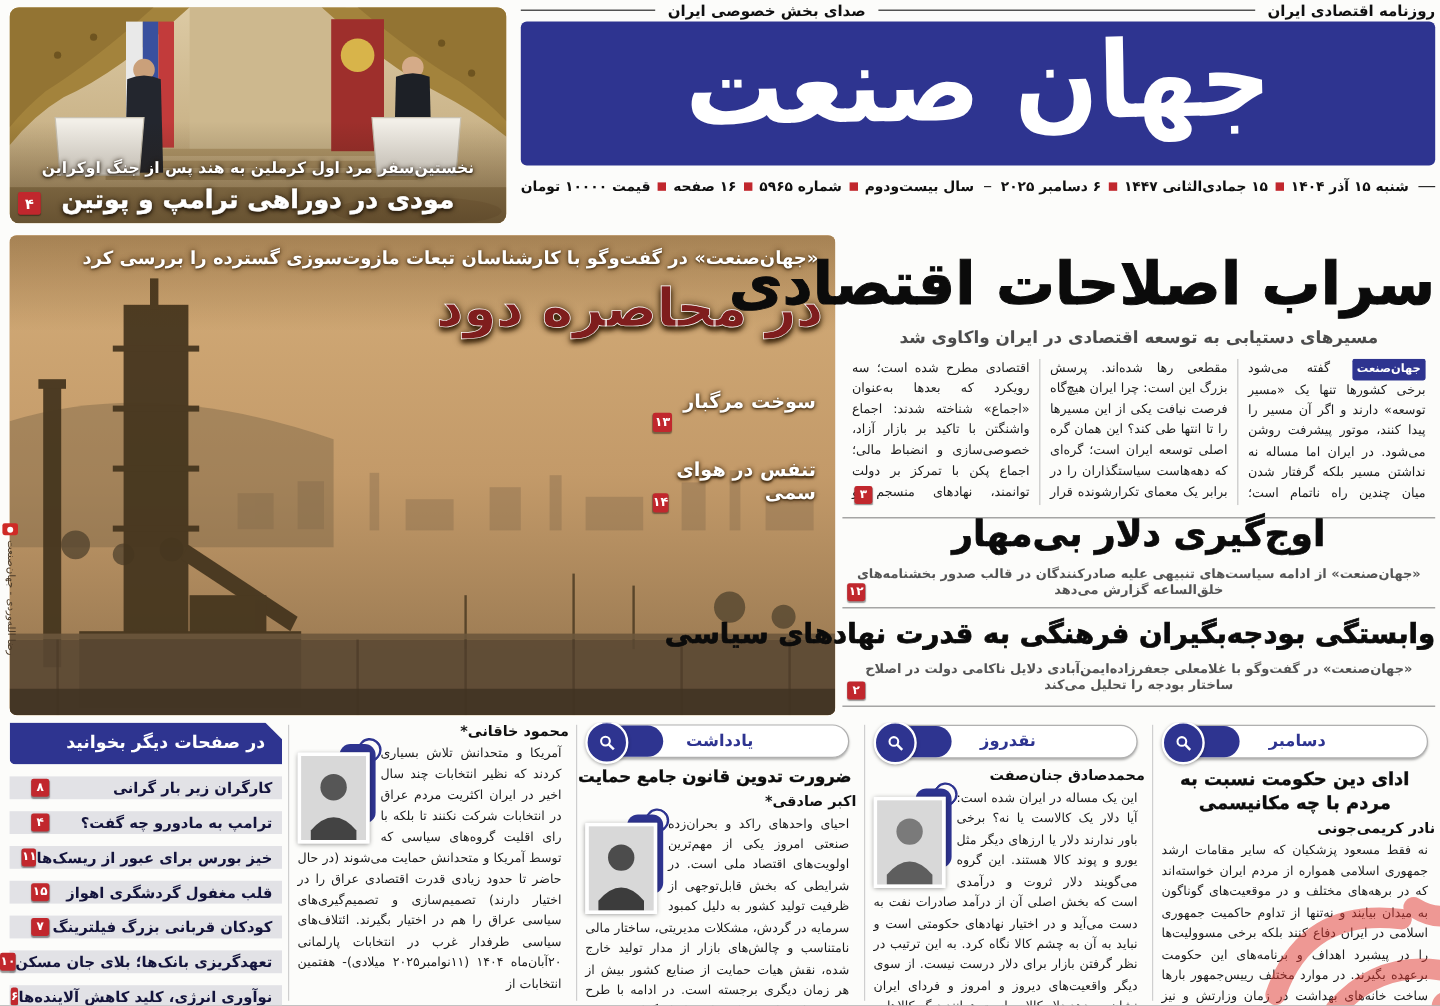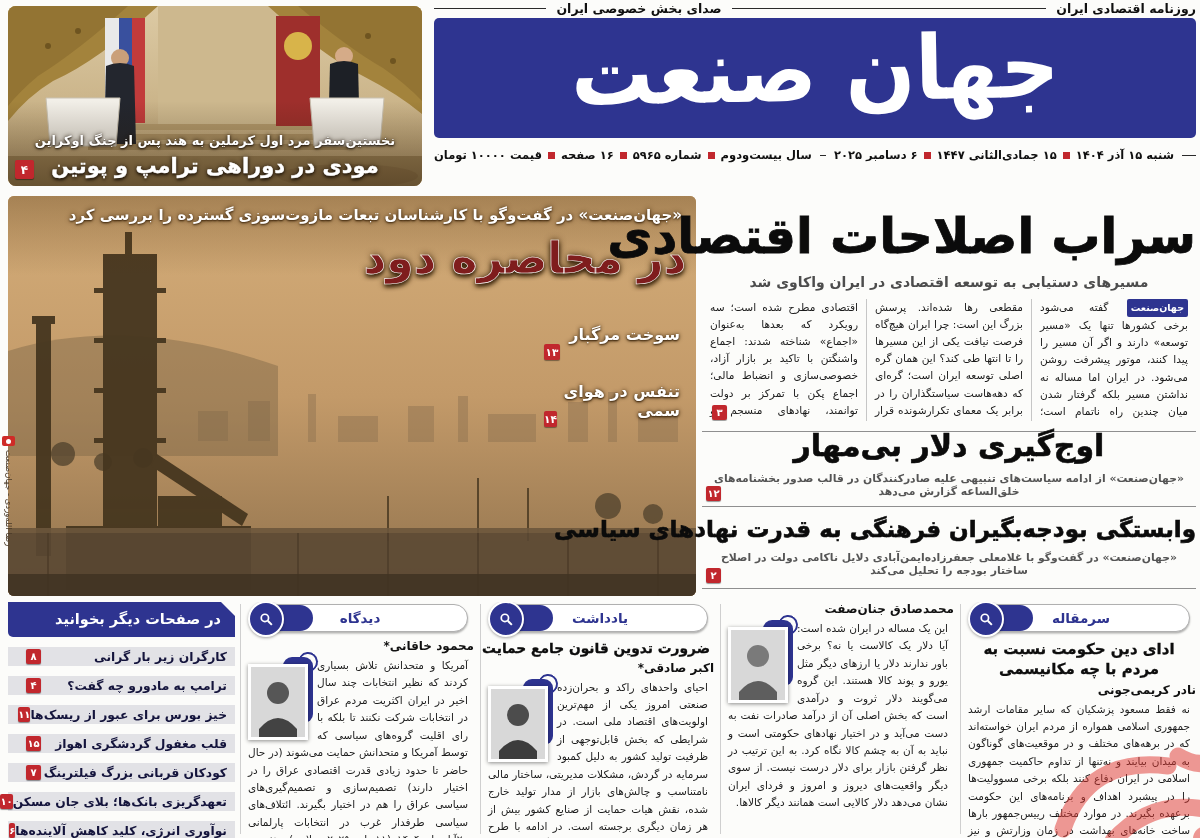--- a/index.html
+++ b/index.html
@@ -307,28 +307,38 @@
 
   <div class="abs opcol" style="left:962px;width:234px">
     <div class="pill">
       <span class="seg"></span>
       <span class="circ">
         <svg width="15" height="15" viewBox="0 0 14 14">
             <circle cx="5.5" cy="5.5" r="3.4" fill="none" stroke="#fff" stroke-width="1.6"></circle>
             <line x1="8.2" y1="8.2" x2="12" y2="12" stroke="#fff" stroke-width="1.9"></line>
           </svg>
       </span>
-      <span class="label">سرمقاله</span>
+      <span class="label">دسامبر</span>
     </div>
     <h3>ادای دین حکومت نسبت به مردم با چه مکانیسمی</h3>
     <div class="author">نادر کریمی‌جونی</div>
     <div class="obody">نه فقط مسعود پزشکیان که سایر مقامات ارشد جمهوری اسلامی همواره از مردم ایران خواسته‌اند که در برهه‌های مختلف و در موقعیت‌های گوناگون به میدان بیایند و نه‌تنها از تداوم حاکمیت جمهوری اسلامی در ایران دفاع کنند بلکه برخی مسوولیت‌ها را در پیشبرد اهداف و برنامه‌های این حکومت برعهده بگیرند. در موارد مختلف رییس‌جمهور بارها ساخت خانه‌های بهداشت در زمان وزارتش و نیز ساخت مدرسه از سوی مردم حتی در نقاط کمتر توسعه‌یافته و محروم جامعه را یادآوری کرده و مثال زده و نتیجه گرفته است که بسیاری از وظایف توسعه‌ای در شهرها و مناطق</div>
   </div>
 
   <div class="abs opcol" style="left:722px;width:232px">
+    <div class="pill">
+      <span class="seg"></span>
+      <span class="circ">
+        <svg width="15" height="15" viewBox="0 0 14 14">
+            <circle cx="5.5" cy="5.5" r="3.4" fill="none" stroke="#fff" stroke-width="1.6"></circle>
+            <line x1="8.2" y1="8.2" x2="12" y2="12" stroke="#fff" stroke-width="1.9"></line>
+          </svg>
+      </span>
+      <span class="label">نقدروز</span>
+    </div>
     <div class="author">محمدصادق جنان‌صفت</div>
     <div class="obody">
       <span class="portrait">
         <span class="deco"></span>
         <span class="clipmark"></span>
         <span class="pframe">
           <svg width="54" height="70" viewBox="0 0 54 70">
               <rect width="54" height="70" fill="#d8d8d8"></rect>
               <circle cx="27" cy="26" r="11" fill="#7a7a7a"></circle>
               <path d="M8,62 Q27,40 46,62 L46,70 L8,70 Z" fill="#5e5e5e"></path>
@@ -362,30 +372,20 @@
               <circle cx="27" cy="26" r="11" fill="#4c4c4c"></circle>
               <path d="M8,62 Q27,40 46,62 L46,70 L8,70 Z" fill="#3c3c3c"></path>
             </svg>
         </span>
       </span>
       <span>احیای واحدهای راکد و بحران‌زده صنعتی امروز یکی از مهم‌ترین اولویت‌های اقتصاد ملی است. در شرایطی که بخش قابل‌توجهی از ظرفیت تولید کشور به دلیل کمبود سرمایه در گردش، مشکلات مدیریتی، ساختار مالی نامتناسب و چالش‌های بازار از مدار تولید خارج شده، نقش هیات حمایت از صنایع کشور بیش از هر زمان دیگری برجسته است. در ادامه با طرح مجموعه‌ای از رویکردهای اصلاح‌گرانه، مسیر جدیدی برای احیای صنعت ایرانی پیش‌روی سیاستگذاران تبیین</span>
     </div>
   </div>
 
   <div class="abs opcol" style="left:242px;width:232px">
-    <div class="pill">
-      <span class="seg"></span>
-      <span class="circ">
-        <svg width="15" height="15" viewBox="0 0 14 14">
-            <circle cx="5.5" cy="5.5" r="3.4" fill="none" stroke="#fff" stroke-width="1.6"></circle>
-            <line x1="8.2" y1="8.2" x2="12" y2="12" stroke="#fff" stroke-width="1.9"></line>
-          </svg>
-      </span>
-      <span class="label">دیدگاه</span>
-    </div>
     <div class="author">محمود خاقانی*</div>
     <div class="obody">
       <span class="portrait">
         <span class="deco"></span>
         <span class="clipmark"></span>
         <span class="pframe">
           <svg width="54" height="70" viewBox="0 0 54 70">
               <rect width="54" height="70" fill="#d8d8d8"></rect>
               <circle cx="27" cy="26" r="11" fill="#565656"></circle>
               <path d="M8,62 Q27,40 46,62 L46,70 L8,70 Z" fill="#434343"></path>

